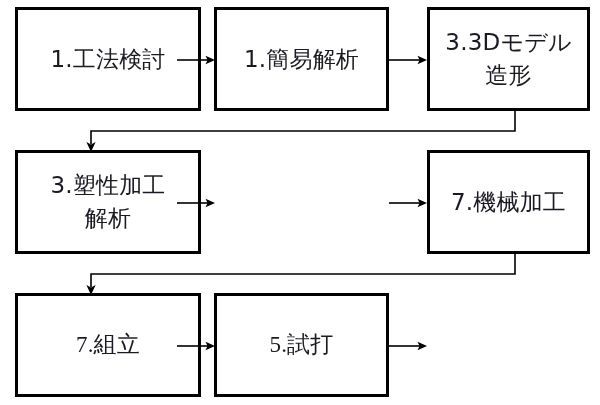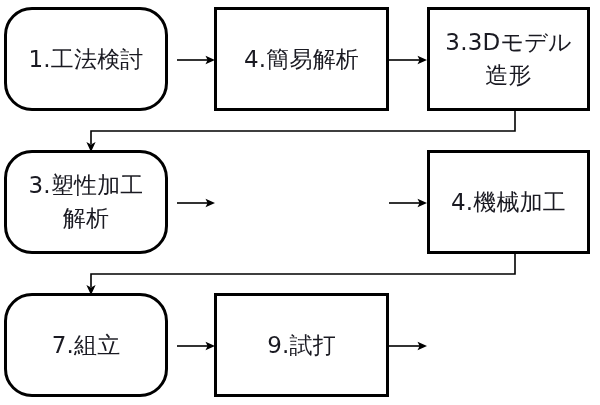--- a/index.html
+++ b/index.html
@@ -32,26 +32,26 @@
   .node-label {
     font-size: 23px;
     line-height: 1.42;
     color: #1a1a22;
     letter-spacing: 0.2px;
     white-space: pre-line;
     padding: 0 4px;
   }
 
   
-  .col-1 { left: 4px;   width: 164px; border-radius: 28px; }
+  .col-1 { left: 15px;   width: 186px; }
   .col-2 { left: 214px; width: 175px; }
   .col-3 { left: 427px; width: 163px; align-items: center; }
   .row-1 { top: 7px;   height: 104px; }
   .row-2 { top: 150px; height: 104px; }
-  .row-3 { top: 293px; height: 104px; }
+  .row-3 { top: 293px; height: 104px; font-family: Liberation Serif, serif; }
 
   
   .conn {
     position: absolute;
     pointer-events: none;
   }
   
   .h-arrow {
     height: 18px;
     display: block;
@@ -64,21 +64,21 @@
 </head>
 <body>
 
 <div id="canvas">
 
   <div class="node col-1 row-1">
     <span class="node-label">1.工法検討</span>
   </div>
 
   <div class="node col-2 row-1">
-    <span class="node-label">4.簡易解析</span>
+    <span class="node-label">1.簡易解析</span>
   </div>
 
   <div class="node col-3 row-1">
     <span class="node-label">3.3Dモデル
 造形</span>
   </div>
 
   <svg class="conn h-arrow" style="left:177px; top:51px; width:39px;" viewBox="0 0 39 18">
     <line x1="0" y1="9" x2="31" y2="9" stroke="#000" stroke-width="1.6"></line>
     <path d="M38 9 L28.5 4.8 L30.6 9 L28.5 13.2 Z" fill="#000"></path>
@@ -94,21 +94,21 @@
     <path d="M11 44 L6.4 34 L11 36.4 L15.6 34 Z" fill="#000"></path>
   </svg>
 
   <div class="node col-1 row-2">
     <span class="node-label">3.塑性加工
 解析</span>
   </div>
 
 
   <div class="node col-3 row-2">
-    <span class="node-label">4.機械加工</span>
+    <span class="node-label">7.機械加工</span>
   </div>
 
   <svg class="conn h-arrow" style="left:177px; top:194px; width:39px;" viewBox="0 0 39 18">
     <line x1="0" y1="9" x2="31" y2="9" stroke="#000" stroke-width="1.6"></line>
     <path d="M38 9 L28.5 4.8 L30.6 9 L28.5 13.2 Z" fill="#000"></path>
   </svg>
 
   <svg class="conn h-arrow" style="left:389px; top:194px; width:39px;" viewBox="0 0 39 18">
     <line x1="0" y1="9" x2="31" y2="9" stroke="#000" stroke-width="1.6"></line>
     <path d="M38 9 L28.5 4.8 L30.6 9 L28.5 13.2 Z" fill="#000"></path>
@@ -117,21 +117,21 @@
   <svg class="conn wrap" style="left:80px; top:251px; width:450px; height:46px;" viewBox="0 0 450 46">
     <polyline points="435,0 435,23 11,23 11,36" fill="none" stroke="#000" stroke-width="1.6"></polyline>
     <path d="M11 44 L6.4 34 L11 36.4 L15.6 34 Z" fill="#000"></path>
   </svg>
 
   <div class="node col-1 row-3">
     <span class="node-label">7.組立</span>
   </div>
 
   <div class="node col-2 row-3">
-    <span class="node-label">9.試打</span>
+    <span class="node-label">5.試打</span>
   </div>
 
 
   <svg class="conn h-arrow" style="left:177px; top:337px; width:39px;" viewBox="0 0 39 18">
     <line x1="0" y1="9" x2="31" y2="9" stroke="#000" stroke-width="1.6"></line>
     <path d="M38 9 L28.5 4.8 L30.6 9 L28.5 13.2 Z" fill="#000"></path>
   </svg>
 
   <svg class="conn h-arrow" style="left:389px; top:337px; width:39px;" viewBox="0 0 39 18">
     <line x1="0" y1="9" x2="31" y2="9" stroke="#000" stroke-width="1.6"></line>

